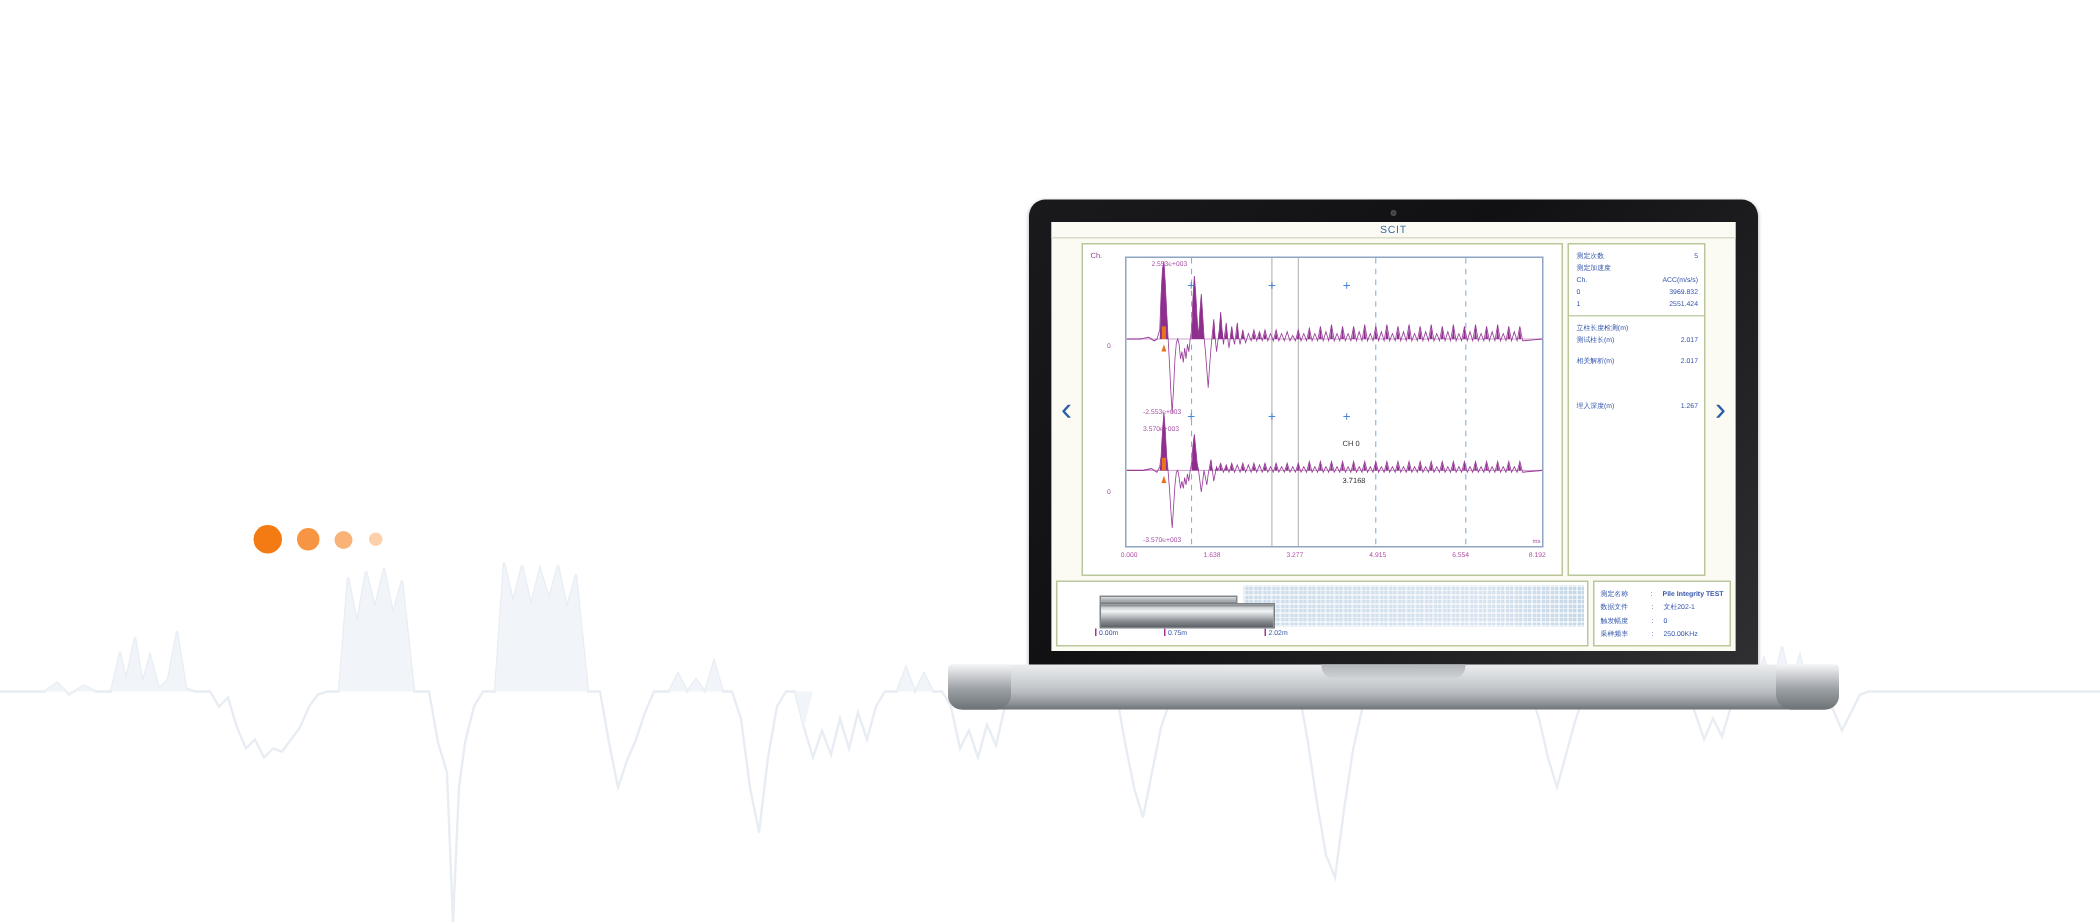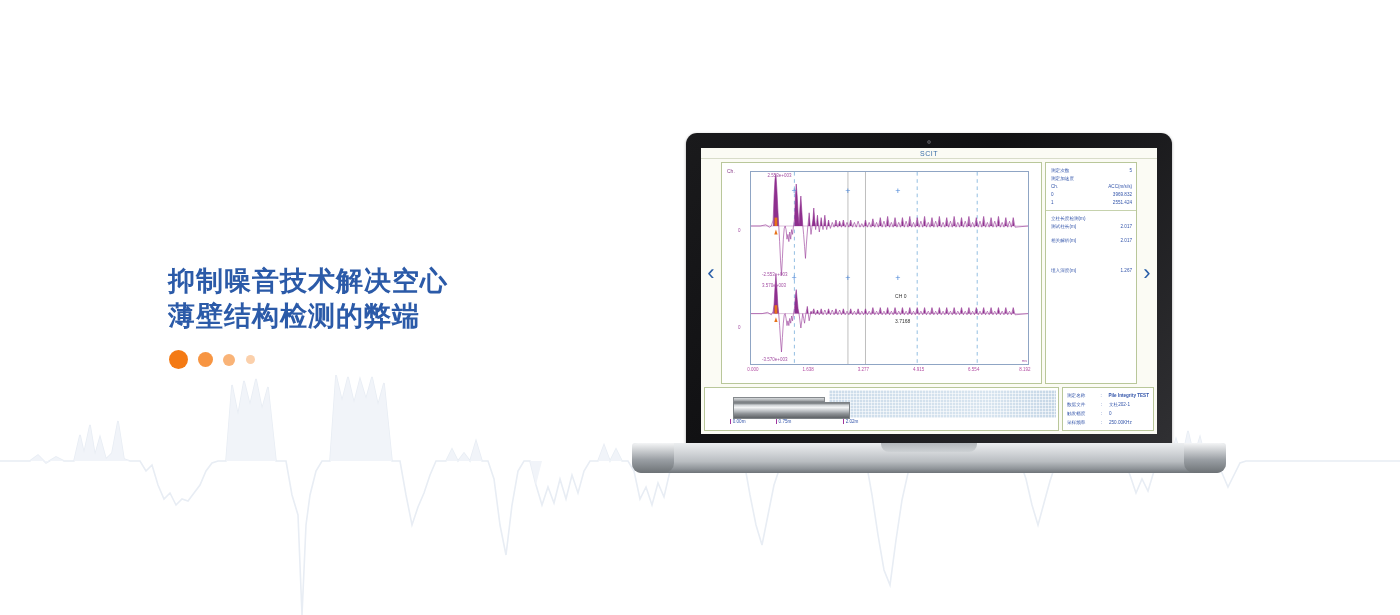--- a/index.html
+++ b/index.html
@@ -169,24 +169,20 @@
              L1228,112 L1234,100 L1240,88 L1246,86 L1400,86" fill="none" stroke="#e8edf4" stroke-width="1.6"></path>
     <path d="M0,86 L30,86 L38,80 L46,88 L56,82 L64,86 L74,86 L80,60 L84,78 L90,50 L95,80 L100,62 L106,84 L112,78 L118,46 L124,84 L130,86
              L226,86 L232,10 L238,40 L244,6 L250,30 L256,4 L262,34 L268,12 L276,86 L330,86 L336,0 L342,26 L348,2 L354,28 L360,4 L366,24
              L372,2 L378,30 L384,8 L392,86 L446,86 L452,74 L458,86 L464,78 L470,86 L476,66 L482,86 L530,86 L536,110 L542,86 L598,86
              L604,70 L610,86 L616,74 L622,86 L686,86 L692,44 L698,70 L704,36 L710,66 L716,40 L722,72 L728,50 L736,86 L796,86 L802,42
              L808,66 L814,30 L820,58 L826,26 L832,60 L838,36 L844,64 L850,40 L858,86 L922,86 L928,60 L934,82 L940,50 L946,78 L952,46
              L958,76 L964,38 L970,80 L976,36 L982,78 L988,44 L994,80 L1000,48 L1006,84 L1012,86 L1072,86 L1078,58 L1084,80 L1090,48
              L1096,78 L1102,54 L1108,84 L1114,86 L1170,86 L1176,64 L1182,84 L1188,56 L1194,82 L1200,62 L1206,86 L1400,86 L1400,86 L0,86 Z" fill="#f1f4f9" stroke="none"></path>
   </svg>
 
-  <div class="headline">
-    <span class="line">抑制噪音技术解决空心</span>
-    <span class="line">薄壁结构检测的弊端</span>
-  </div>
   <div class="dots">
     <span class="dot d1"></span><span class="dot d2"></span><span class="dot d3"></span><span class="dot d4"></span>
   </div>
 
   <div class="laptop">
     <div class="lid">
       <div class="camera"></div>
       <div class="screen">
 
         <div class="app">

